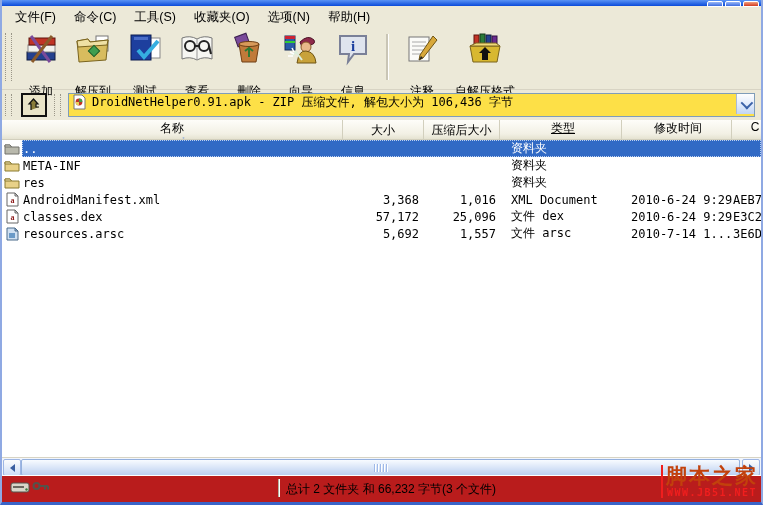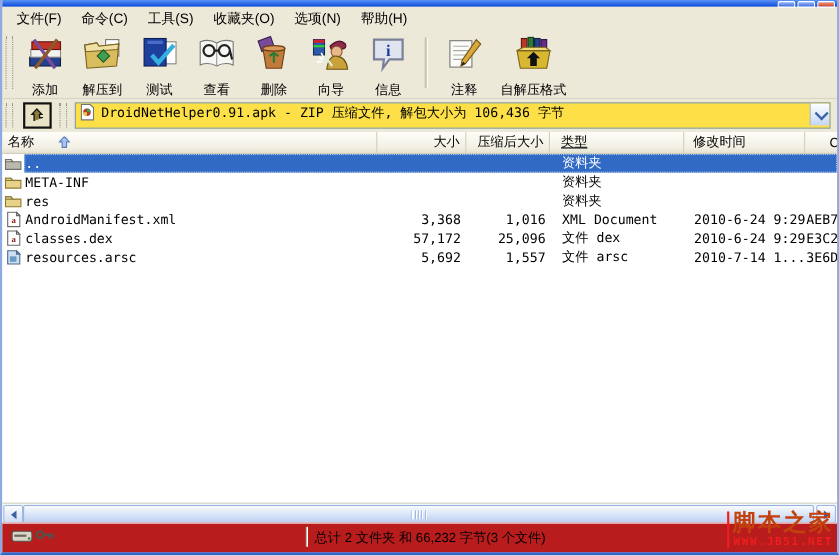--- a/index.html
+++ b/index.html
@@ -16,35 +16,35 @@
   
   .menubar{height:22px;display:flex;align-items:center;padding-left:4px;flex:none;font-size:12.5px;}
   .menu-item{padding:2px 9px;cursor:default;}
   
   .toolbar{height:59px;display:flex;align-items:flex-start;padding:2px 0 0 2px;flex:none;
     border-bottom:1px solid #d8d4c4;}
   .grip{width:5px;height:48px;margin:3px 3px 0 1px;border-left:1px dotted #9a9688;border-right:1px dotted #9a9688;}
   .tb-btn{display:flex;flex-direction:column;align-items:center;justify-content:flex-start;
     padding:1px 5px;margin:0 1px;border:1px solid transparent;cursor:default;}
   .tb-btn svg{width:38px;height:34px;display:block;}
-  .tb-label{font-size:12px;margin-top:7px;white-space:nowrap;}
+  .tb-label{font-size:12px;margin-top:17px;white-space:nowrap;}
   .tb-sep{width:2px;height:46px;margin:4px 7px 0 7px;background:#c9c5b5;border-right:1px solid #fff;}
   
   .addrrow{height:30px;display:flex;align-items:center;padding:0 6px 0 2px;flex:none;gap:4px;}
   .upbtn{width:28px;height:24px;border:1px solid transparent;display:flex;align-items:center;justify-content:center;cursor:default;}
   .upbtn .box{width:22px;height:20px;border:2px solid #111;background:#e9e4c8;display:flex;align-items:center;justify-content:center;}
   .combo{flex:1;height:22px;background:#fde047;border:1px solid #7f9db9;display:flex;overflow:hidden;}
   .combo .atext{flex:1;font-size:12px;white-space:nowrap;overflow:hidden;padding-left:3px;}
   .combo .drop{width:17px;height:20px;flex:none;border-left:1px solid #aabbd6;
     background:linear-gradient(#fefefe,#dce8fb 60%,#c2d5f3);display:flex;align-items:center;justify-content:center;}
   .chev{width:7px;height:7px;border-right:2px solid #3b62a8;border-bottom:2px solid #3b62a8;transform:rotate(45deg) translateY(-2px);}
   
   .headrow{height:20px;display:flex;flex:none;background:linear-gradient(#fefdf9,#f2f0e4 70%,#e3e0ce);font-size:12px;}
   .hcell{box-sizing:border-box;border-right:1px solid #d2cfbd;border-bottom:1px solid #d2cfbd;
-    display:flex;align-items:center;padding:0 5px;white-space:nowrap;overflow:hidden;cursor:default;}
+    display:flex;align-items:center;padding:0 5px;white-space:nowrap;overflow:hidden;cursor:default;flex-direction:column;}
   .hcell.r{justify-content:flex-end;}
   .h-name{width:341px;}
   .h-size{width:81px;}
   .h-packed{width:76px;align-items:center;}
   .h-type{width:122px;padding-left:10px;text-decoration:underline;}
   .h-mod{width:110px;padding-left:8px;}
   .h-crc{flex:1;border-right:none;padding-left:22px;}
   .sortarrow{margin-left:22px;}
   
   .list{flex:1;background:#fff;overflow:hidden;font-size:12px;}

